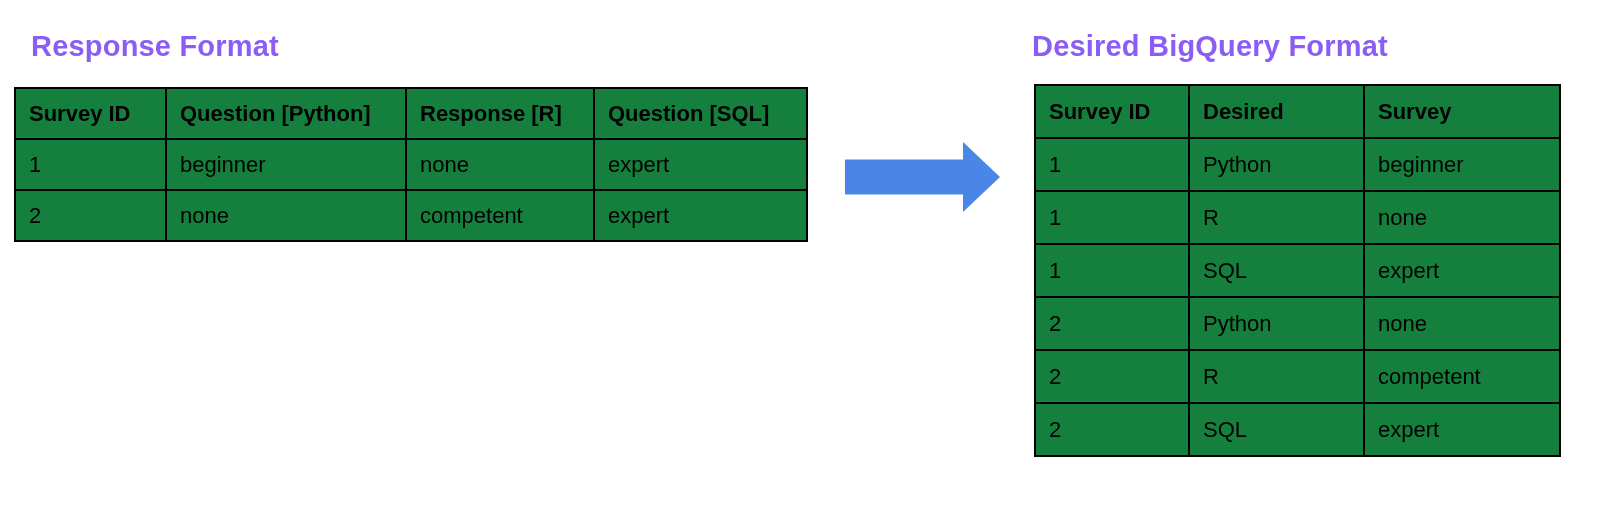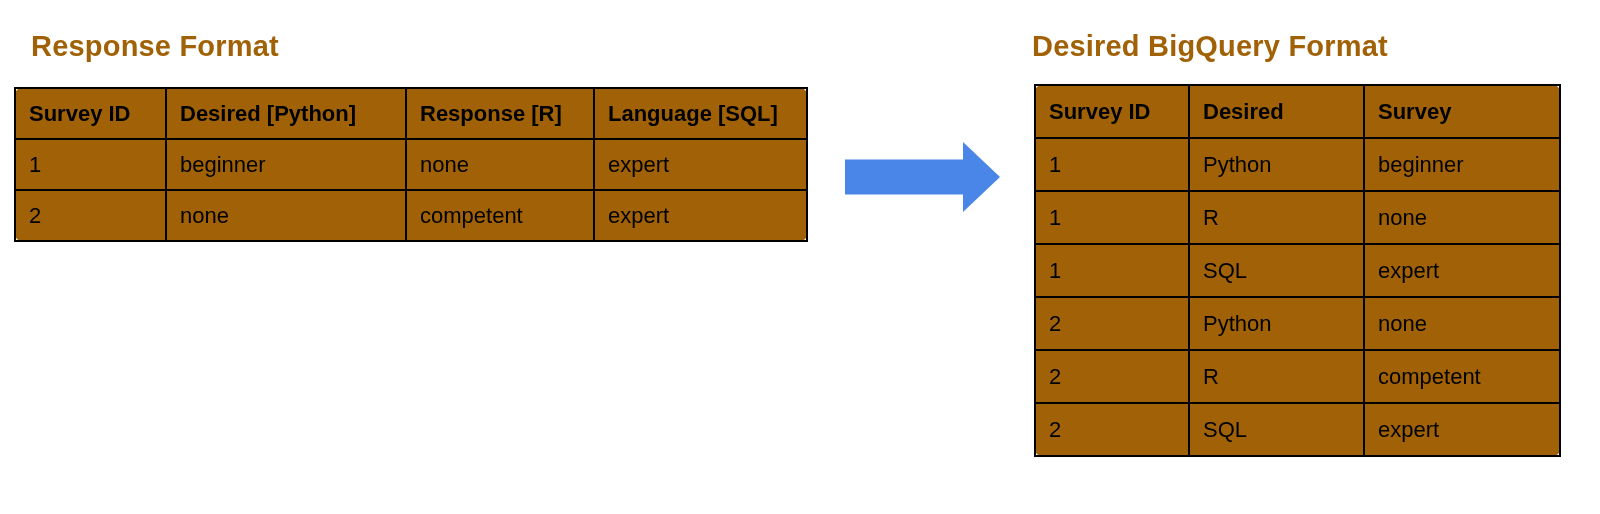--- a/index.html
+++ b/index.html
@@ -12,33 +12,32 @@
     position: relative;
     width: 1600px;
     height: 514px;
     background: #ffffff;
     overflow: hidden;
   }
   .section-title {
     position: absolute;
     font-size: 29px;
     font-weight: 700;
-    color: #a16207;
+    color: #8b5cf6;
     letter-spacing: 0.2px;
     white-space: nowrap;
   }
   .title-left  { left: 31px;  top: 30px; }
   .title-right { left: 1032px; top: 30px; }
 
   table.data-table {
     position: absolute;
     border-collapse: collapse;
     table-layout: fixed;
-    background: #a16207;
-    border-radius: 10px;
+    background: #15803d;
   }
   table.data-table th,
   table.data-table td {
     border: 2px solid #000000;
     padding: 0 13px;
     font-size: 22px;
     color: #000000;
     text-align: left;
     vertical-align: middle;
     overflow: hidden;
@@ -72,23 +71,23 @@
   <table class="data-table table-left" data-table="left_panel.table">
     <colgroup>
       <col style="width:151px">
       <col style="width:240px">
       <col style="width:188px">
       <col style="width:213px">
     </colgroup>
   <thead>
         <tr>
           <th>Survey ID</th>
-          <th>Desired [Python]</th>
+          <th>Question [Python]</th>
           <th>Response [R]</th>
-          <th>Language [SQL]</th>
+          <th>Question [SQL]</th>
         </tr>
       </thead>
       <tbody>
         <tr>
           <td>1</td>
           <td>beginner</td>
           <td>none</td>
           <td>expert</td>
         </tr>
         <tr>

